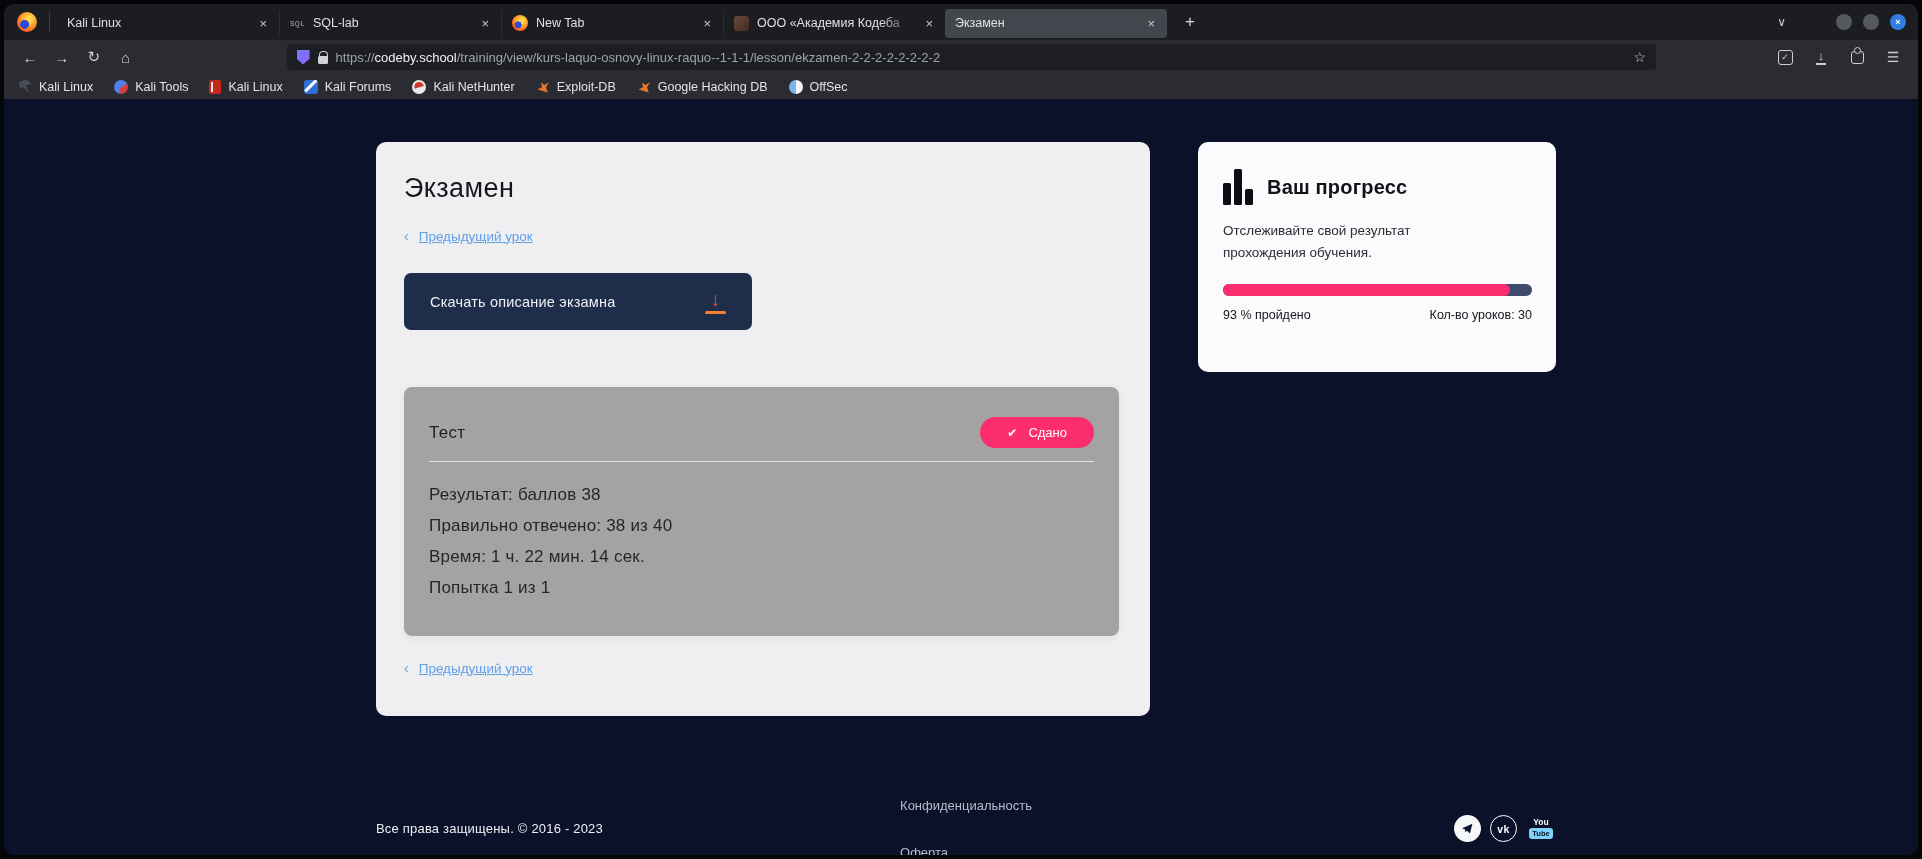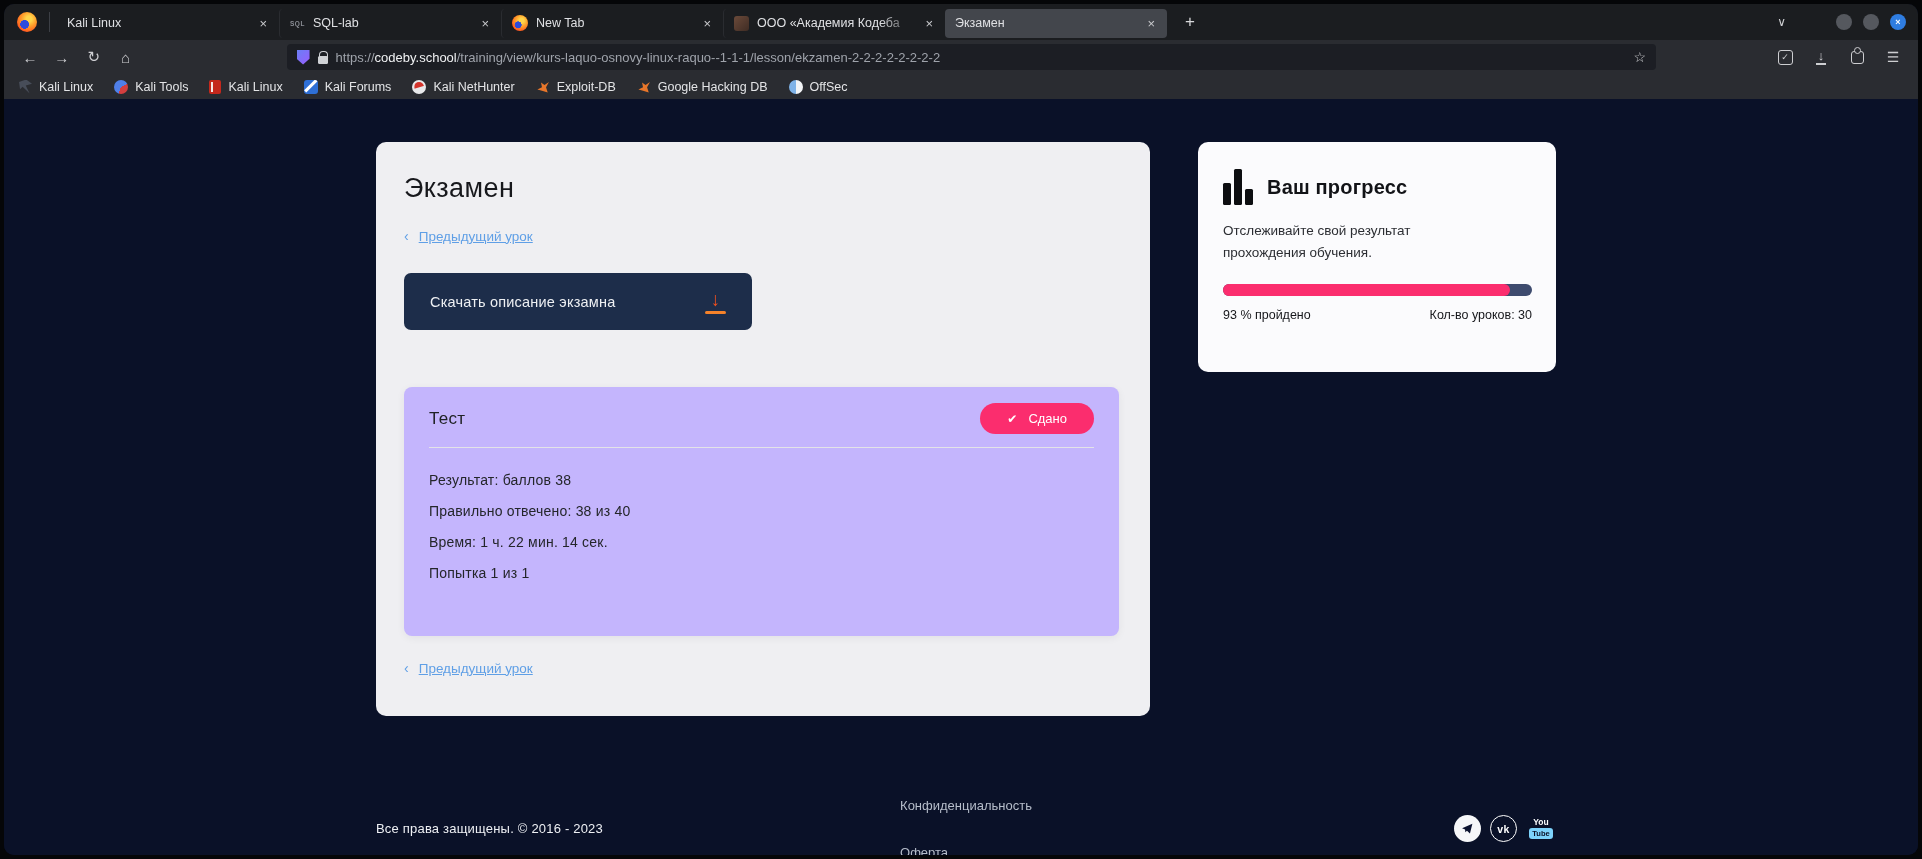--- a/index.html
+++ b/index.html
@@ -84,30 +84,30 @@
   .prev { margin-top:23px; display:flex; align-items:center; gap:10px; height:18px; }
   .prev .chev { color:#5f9fe6; font-size:14px; }
   .prev .lnk { color:#5f9fe6; font-size:13.5px; text-decoration:underline; cursor:pointer; }
   .dl-btn { margin-top:28px; width:348px; height:57px; background:#1d2d4a; border-radius:7px; display:flex;
             align-items:center; padding:0 26px; cursor:pointer; }
   .dl-btn .lbl { flex:1; color:#eef0f3; font-size:14.5px; letter-spacing:.2px; }
   .dl-btn-ic { display:flex; flex-direction:column; align-items:center; line-height:1; }
   .dl-btn-ic .g { font-size:19px; font-weight:700; color:#f0501f; }
   .dl-btn-ic .b { width:21px; height:3px; background:#f5822a; border-radius:2px; margin-top:2px; }
 
-  .test-card { margin-top:57px; width:715px; height:249px; background:#c4b5fd; border-radius:8px;
-               box-shadow:0 2px 8px rgba(15,20,45,.06); padding:16px 25px; }
+  .test-card { margin-top:57px; width:715px; height:249px; background:#a3a3a3; border-radius:8px;
+               box-shadow:0 2px 8px rgba(15,20,45,.06); padding:30px 25px; }
   .test-head { display:flex; align-items:center; justify-content:space-between; height:31px; }
   .test-title { font-size:17px; color:#202226; letter-spacing:.3px; }
   .badge { height:31px; padding:0 27px; background:#fb2d6e; border-radius:17px; display:flex; align-items:center;
            gap:11px; color:#fff; font-size:13px; cursor:pointer; }
   .badge .chk { font-size:12px; }
   .divider { margin-top:13px; height:1px; background:#e3e3e8; }
   .lines { margin-top:23px; }
-  .lines p { font-size:14px; line-height:19px; color:#24262a; margin-bottom:12px; letter-spacing:.2px; }
+  .lines p { font-size:17px; line-height:19px; color:#24262a; margin-bottom:12px; letter-spacing:.2px; }
 
   .progress-card { width:358px; height:230px; background:#fbfbfd; border-radius:10px; padding:27px 24px 0 25px; }
   .ph { display:flex; align-items:center; gap:14px; }
   .chart-icon { display:flex; align-items:flex-end; gap:3px; height:36px; }
   .chart-icon i { display:block; width:8px; background:#0d0e11; border-radius:1.5px; }
   .chart-icon .b1 { height:22px; } .chart-icon .b2 { height:36px; } .chart-icon .b3 { height:16px; }
   .ptitle { font-size:20px; font-weight:700; color:#121317; letter-spacing:.2px; }
   .pdesc { margin-top:15px; font-size:13.5px; line-height:1.62; color:#2c2e33; width:240px; }
   .pbar { margin-top:20px; height:12px; border-radius:6px; background:#3e4b6e; }
   .pfill { height:100%; background:#fb2d6e; border-radius:6px; width:93%; }

